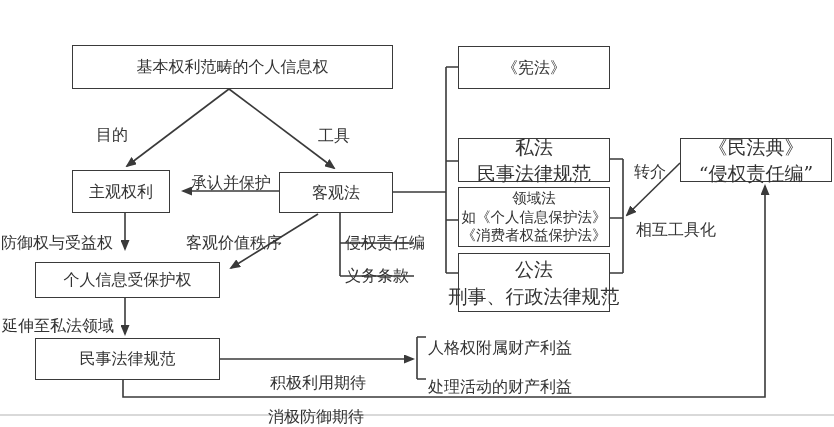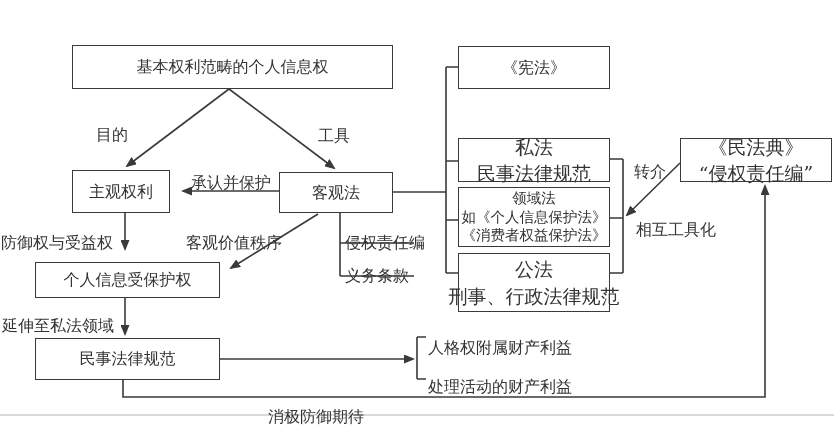--- a/index.html
+++ b/index.html
@@ -100,20 +100,21 @@
   </div>
 
   <div class="lbl" style="left:96px;top:116px">目的</div>
   <div class="lbl" style="left:318px;top:117px">工具</div>
   <div class="lbl" style="left:191px;top:164px">承认并保护</div>
   <div class="lbl" style="left:1px;top:224px">防御权与受益权</div>
   <div class="lbl" style="left:186px;top:224px">客观价值秩序</div>
   <div class="lbl" style="left:345px;top:224px">侵权责任编</div>
   <div class="lbl" style="left:345px;top:257px">义务条款</div>
   <div class="lbl" style="left:2px;top:307px">延伸至私法领域</div>
+  <div class="lbl" style="left:270px;top:364px">积极利用期待</div>
   <div class="lbl" style="left:268px;top:398px">消极防御期待</div>
   <div class="lbl" style="left:634px;top:153px">转介</div>
   <div class="lbl" style="left:636px;top:211px">相互工具化</div>
 
   <div class="lbl" style="left:428px;top:329px">人格权附属财产利益</div>
   <div class="lbl" style="left:428px;top:368px">处理活动的财产利益</div>
 
 </div>
 
 </body></html>

